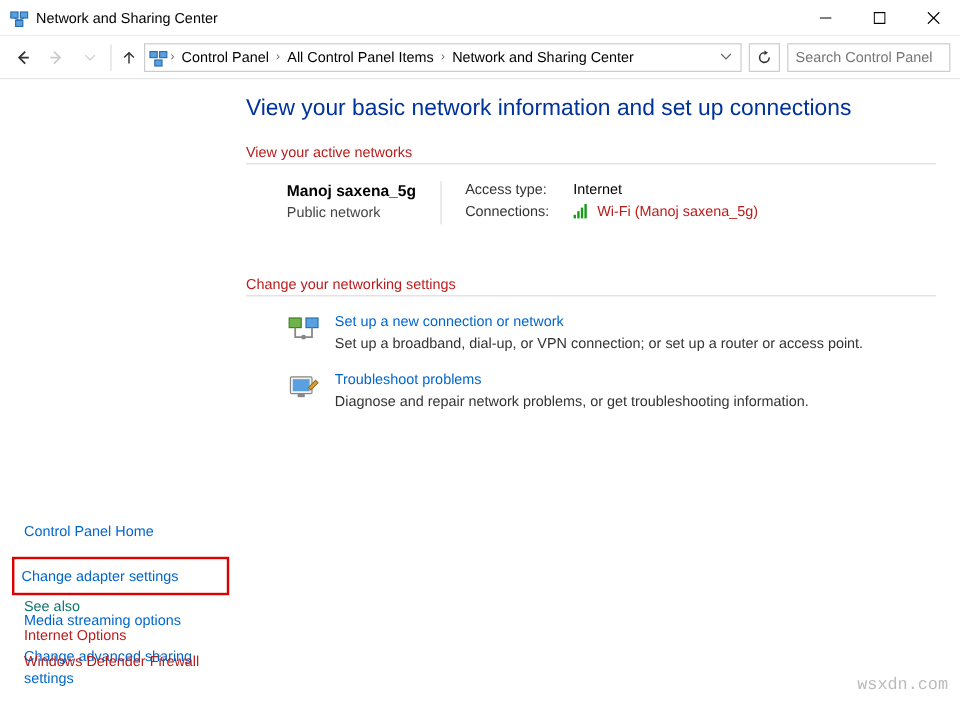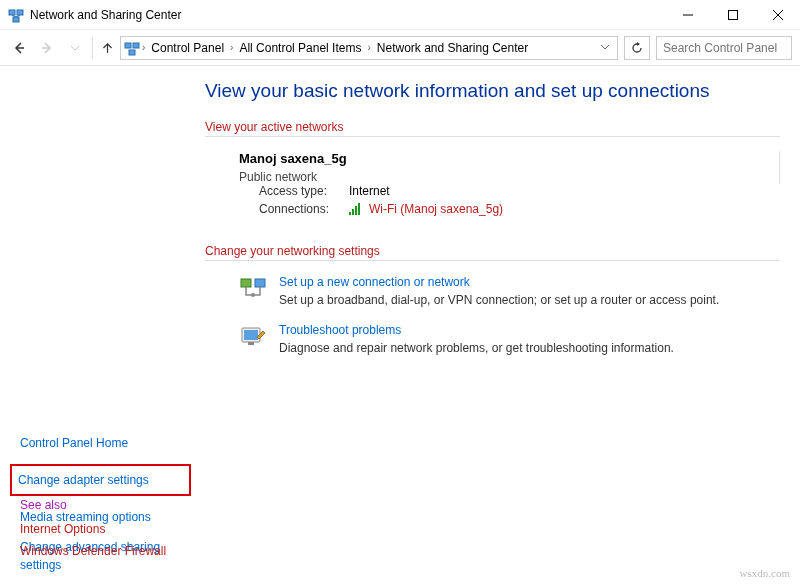--- a/index.html
+++ b/index.html
@@ -104,21 +104,21 @@
       margin-left: -10px;
       margin-right: -10px;
     }
     .sidebar-bottom {
       position: absolute;
       left: 20px;
       bottom: 18px;
       width: 170px;
     }
     .sidebar-bottom .see-also {
-      color: #a21caf; margin-bottom: 10px;
+      color: #0f766e; margin-bottom: 10px;
     }
     .sidebar-bottom a.link { display:block; margin-bottom:8px; }
     .main {
       flex: 1;
       padding: 14px 20px 10px 10px;
     }
     .page-title {
       color: #003399;
       font-size: 19px;
       font-weight: 400;
@@ -126,22 +126,21 @@
     }
     .section-header {
       color: #b91c1c; font-size: 12px;
       border-bottom: 1px solid #ddd;
       padding-bottom: 2px;
       margin-bottom: 14px;
     }
     .active-net {
       display: flex;
       padding: 0 0 0 34px;
-      margin-bottom: 24px;
-      flex-direction: column;
+      margin-bottom: 43px;
     }
     .net-left { flex: 0 0 auto; padding-right: 20px; border-right: 1px solid #ddd; }
     .net-left .name { font-weight: 600; font-size: 13px; margin-bottom: 4px; }
     .net-left .type { color: #444; }
     .net-right { padding-left: 20px; }
     .net-right .row { display: flex; gap: 6px; margin-bottom: 4px; align-items: center; }
     .net-right .lbl { color: #333; min-width: 84px; }
     .sig-icon { display:inline-block; width:14px; height:12px; position:relative; }
     .sig-icon span { position:absolute; bottom:0; width:2px; background:#1a9a1a; }
     .sig-icon span:nth-child(1){left:0;height:3px;}
@@ -155,21 +154,21 @@
     }
     .settings-item .ico {
       width: 28px; height: 28px; flex: 0 0 28px;
       display:flex;align-items:center;justify-content:center;
     }
     .settings-item .txt .title { color:#0066cc; margin-bottom:4px; cursor:pointer; }
     .settings-item .txt .desc { color:#333; }
     .watermark {
       position: absolute;
       right: 10px; bottom: 5px;
-      font-size: 11px; color: #bbb; font-family: Liberation Serif, serif;
+      font-size: 14px; color: #bbb; font-family: Liberation Mono, monospace;
     }
   </style>
 </head>
 <body>
 
 <div class="titlebar">
   <span class="icon-sm">
     <svg width="16" height="16" viewBox="0 0 16 16">
         <rect x="1" y="3" width="6" height="5" fill="#5aa0e0" stroke="#2a6fb0"></rect>
         <rect x="9" y="3" width="6" height="5" fill="#5aa0e0" stroke="#2a6fb0"></rect>

